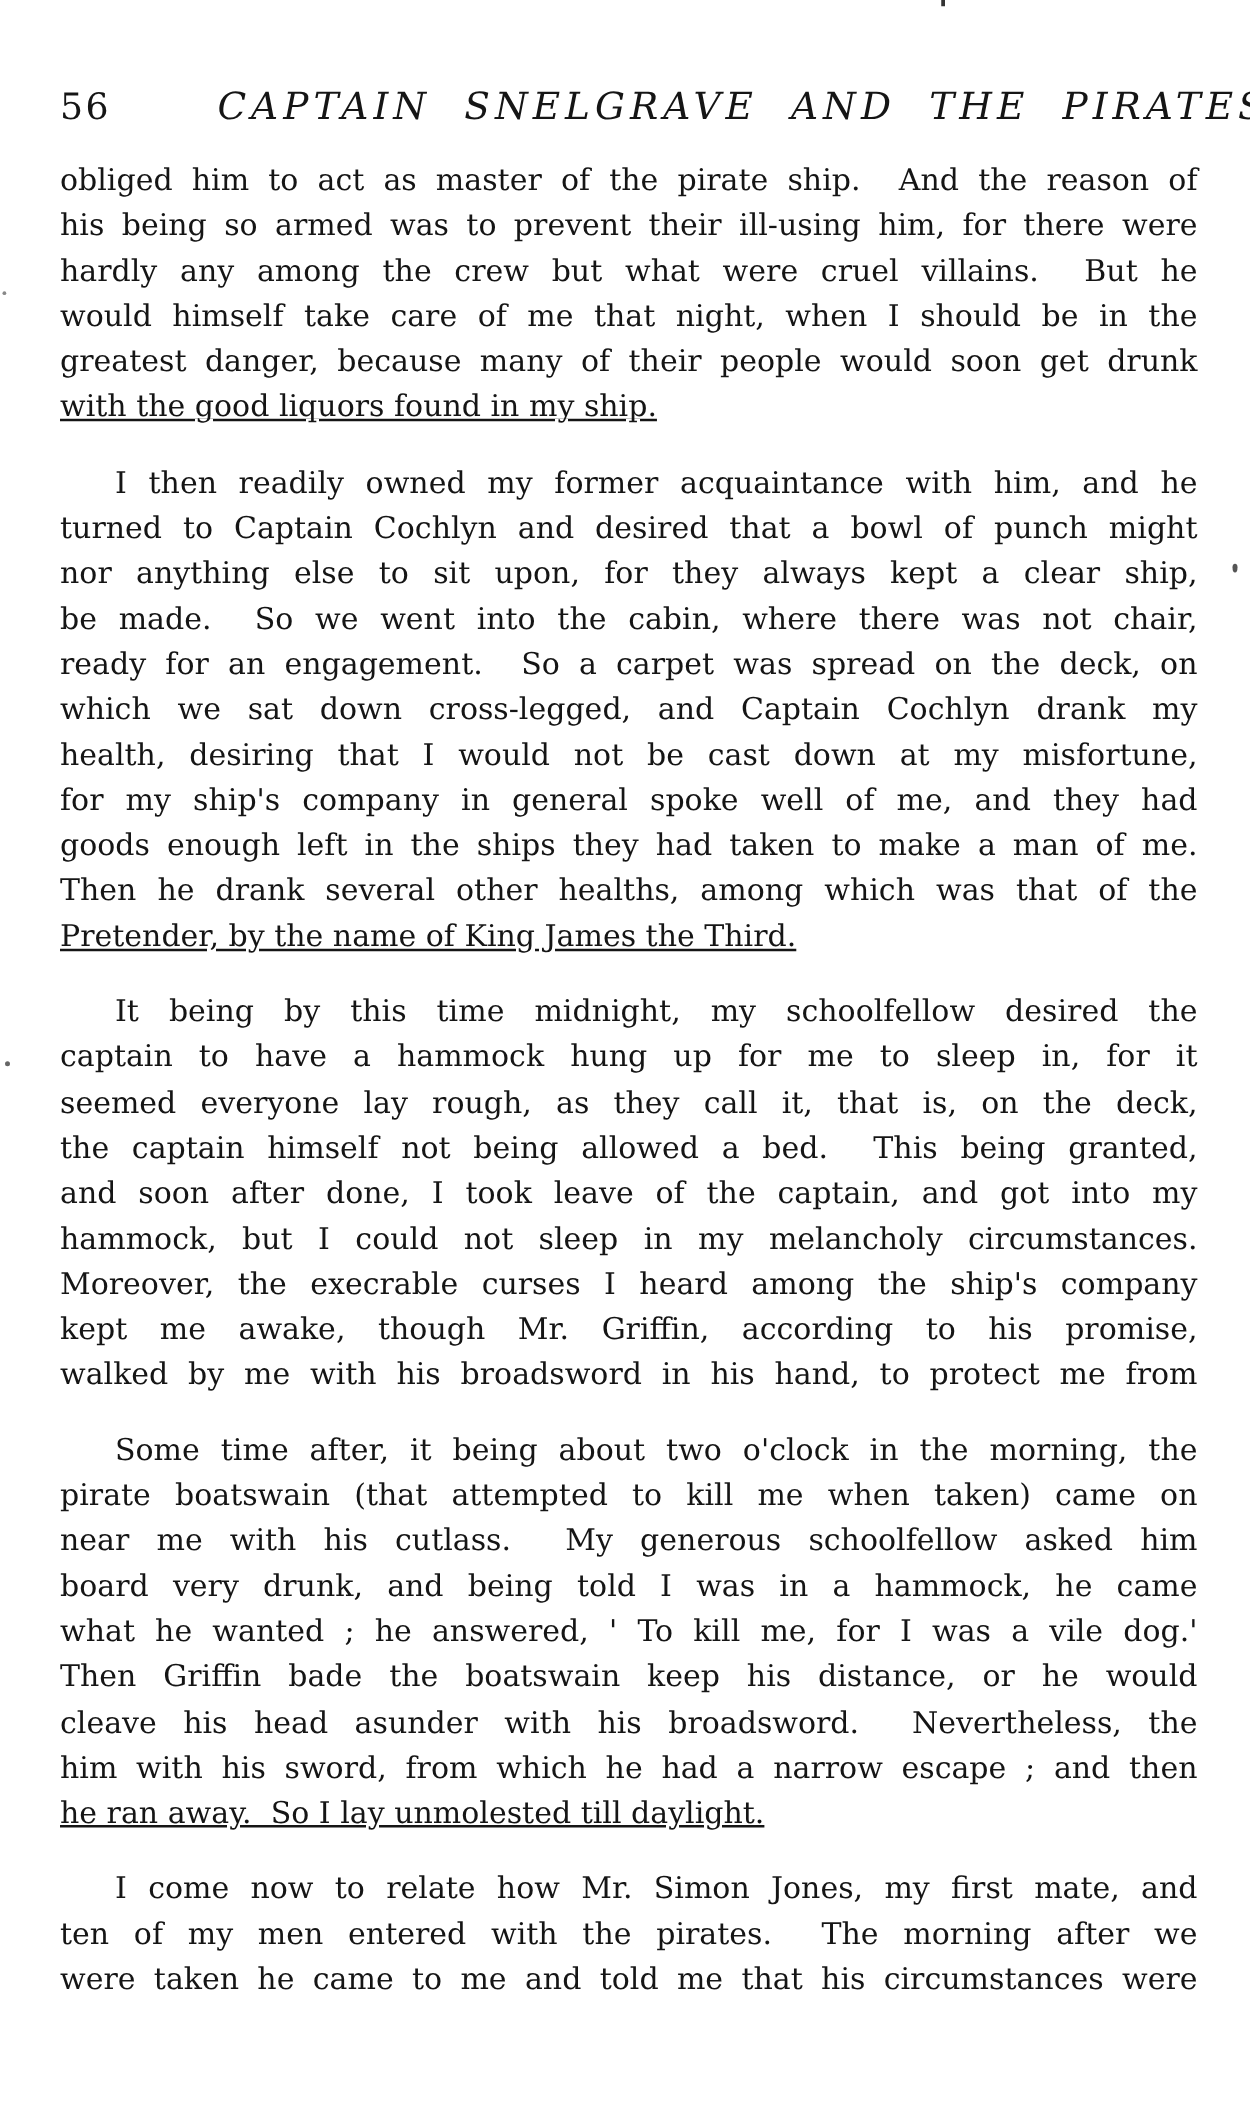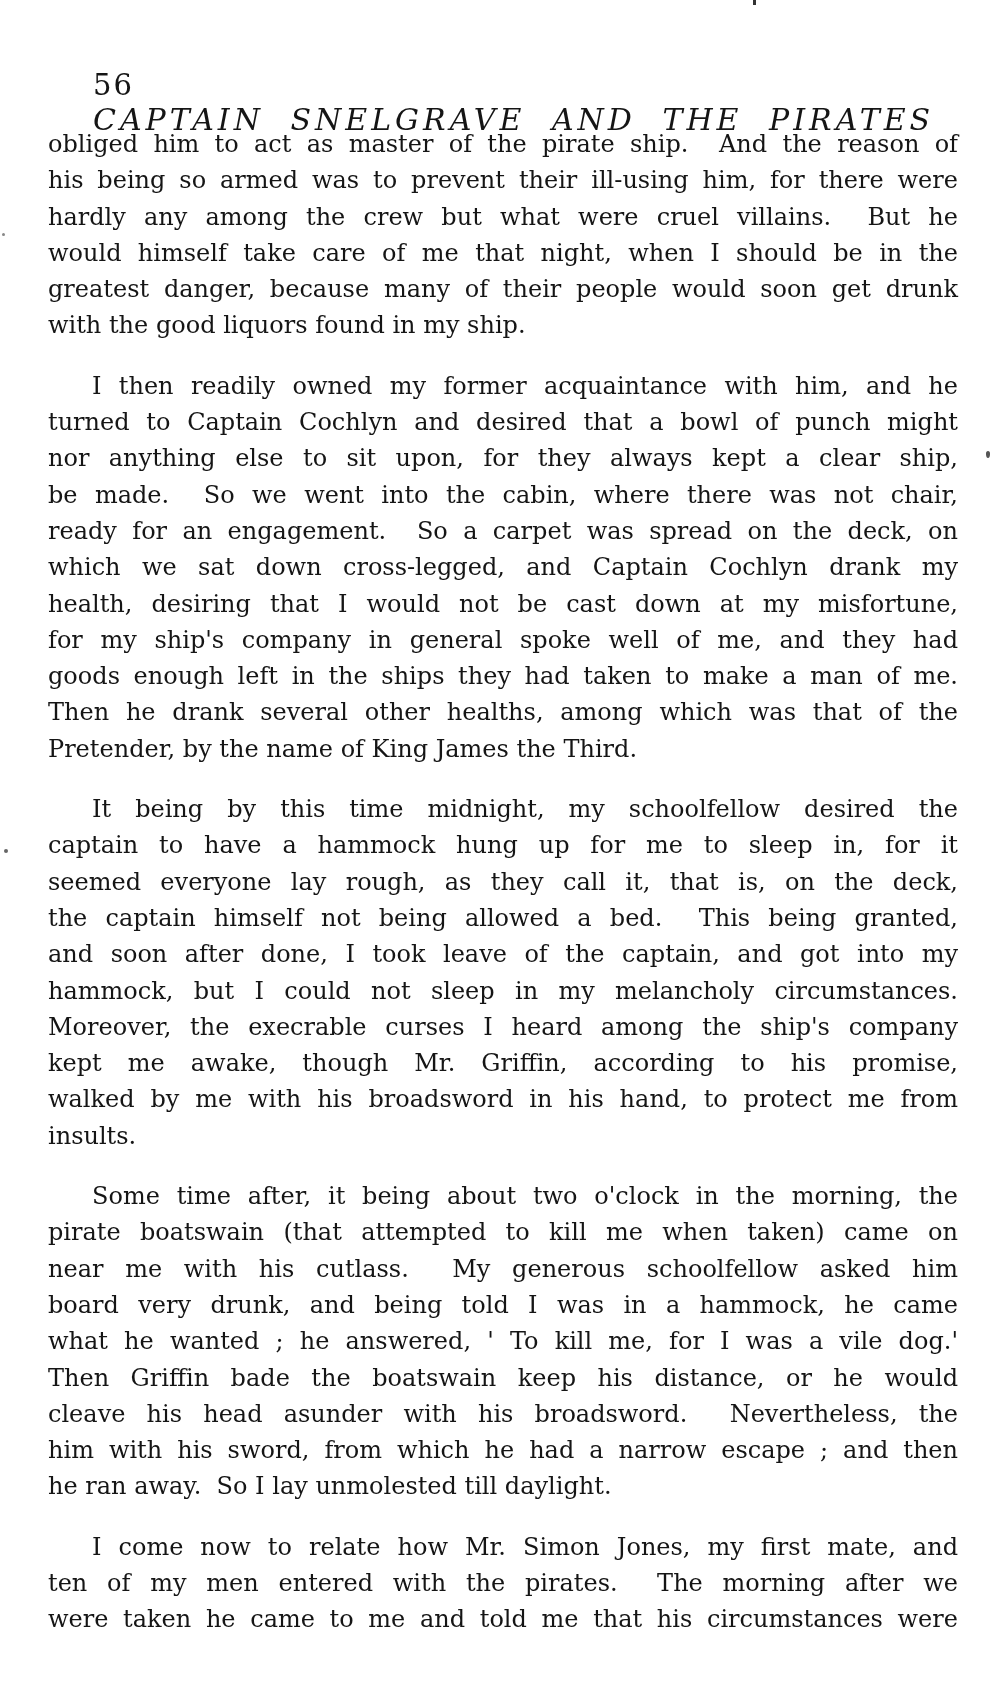--- a/index.html
+++ b/index.html
@@ -13,21 +13,20 @@
     color: #151515;
   }
   .running-head {
     position: absolute;
     top: 68px;
     left: 48px;
     right: 40px;
     display: flex;
     align-items: baseline;
     white-space: nowrap;
-    flex-direction: column;
   }
   .pagenum {
     font-size: 29px;
     letter-spacing: 2px;
     margin-right: 40px;
     font-style: normal;
   }
   .head-title {
     font-style: italic;
     font-size: 30px;
@@ -44,20 +43,21 @@
     line-height: 36.3px;
   }
   .paragraph { margin: 0; }
   .pline {
     text-align: justify;
     text-align-last: justify;
   }
   .pline.lastline {
     text-align: left;
     text-align-last: left;
+    text-decoration: underline;
   }
   .pline.indent { text-indent: 44px; margin-top: 24px; }
   .speck { position: absolute; background: #333; }
   .speck.tick   { left: 753px; top: 0;     width: 3px; height: 5px; }
   .speck.comma  { left: 986px; top: 451px; width: 4px; height: 7px; border-radius: 50% 50% 50% 50% / 40% 40% 60% 60%; background: #555; }
   .speck.dot-a  { left: 4px;   top: 849px; width: 4px; height: 4px; border-radius: 50%; background: #666; }
   .speck.dot-b  { left: 2px;   top: 233px; width: 3px; height: 3px; border-radius: 50%; background: #888; }
 </style>
 </head>
 <body>
@@ -98,21 +98,20 @@
       <div class="paragraph">
         <div class="pline indent">It being by this time midnight, my schoolfellow desired the</div>
         <div class="pline">captain to have a hammock hung up for me to sleep in, for it</div>
         <div class="pline">seemed everyone lay rough, as they call it, that is, on the deck,</div>
         <div class="pline">the captain himself not being allowed a bed.&nbsp; This being granted,</div>
         <div class="pline">and soon after done, I took leave of the captain, and got into my</div>
         <div class="pline">hammock, but I could not sleep in my melancholy circumstances.</div>
         <div class="pline">Moreover, the execrable curses I heard among the ship's company</div>
         <div class="pline">kept me awake, though Mr. Griffin, according to his promise,</div>
         <div class="pline">walked by me with his broadsword in his hand, to protect me from</div>
-        <div class="pline lastline">insults.</div>
       </div>
       <div class="paragraph">
         <div class="pline indent">Some time after, it being about two o'clock in the morning, the</div>
         <div class="pline">pirate boatswain (that attempted to kill me when taken) came on</div>
         <div class="pline">near me with his cutlass.&nbsp; My generous schoolfellow asked him</div>
         <div class="pline">board very drunk, and being told I was in a hammock, he came</div>
         <div class="pline">what he wanted ; he answered, ' To kill me, for I was a vile dog.'</div>
         <div class="pline">Then Griffin bade the boatswain keep his distance, or he would</div>
         <div class="pline">cleave his head asunder with his broadsword.&nbsp; Nevertheless, the</div>
         <div class="pline">him with his sword, from which he had a narrow escape ; and then</div>

